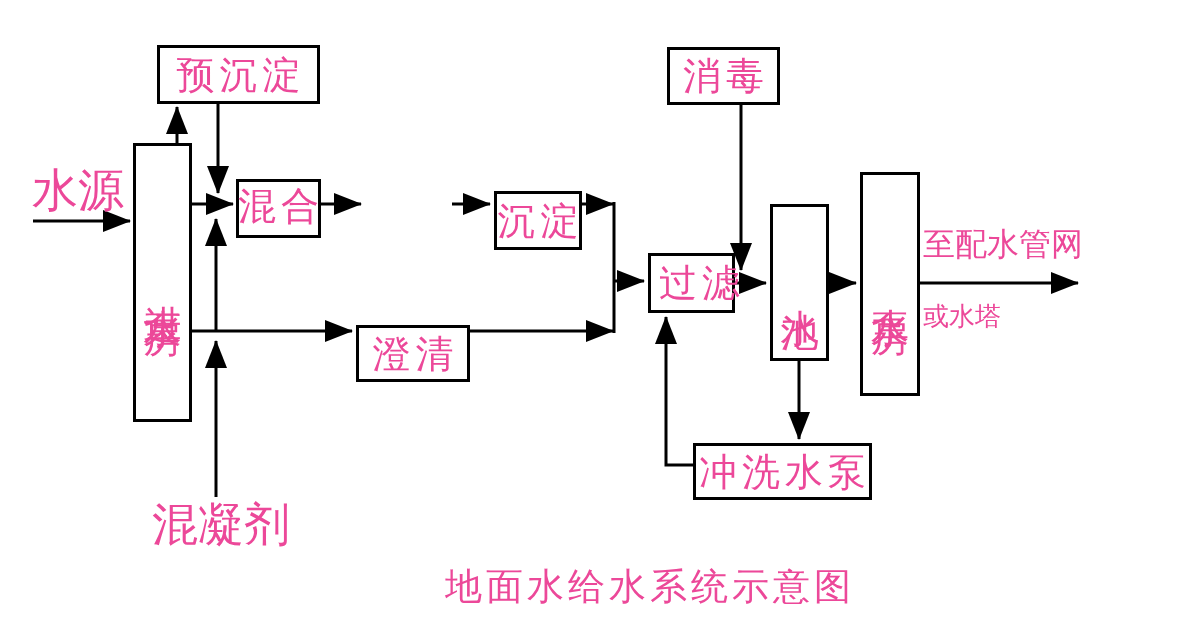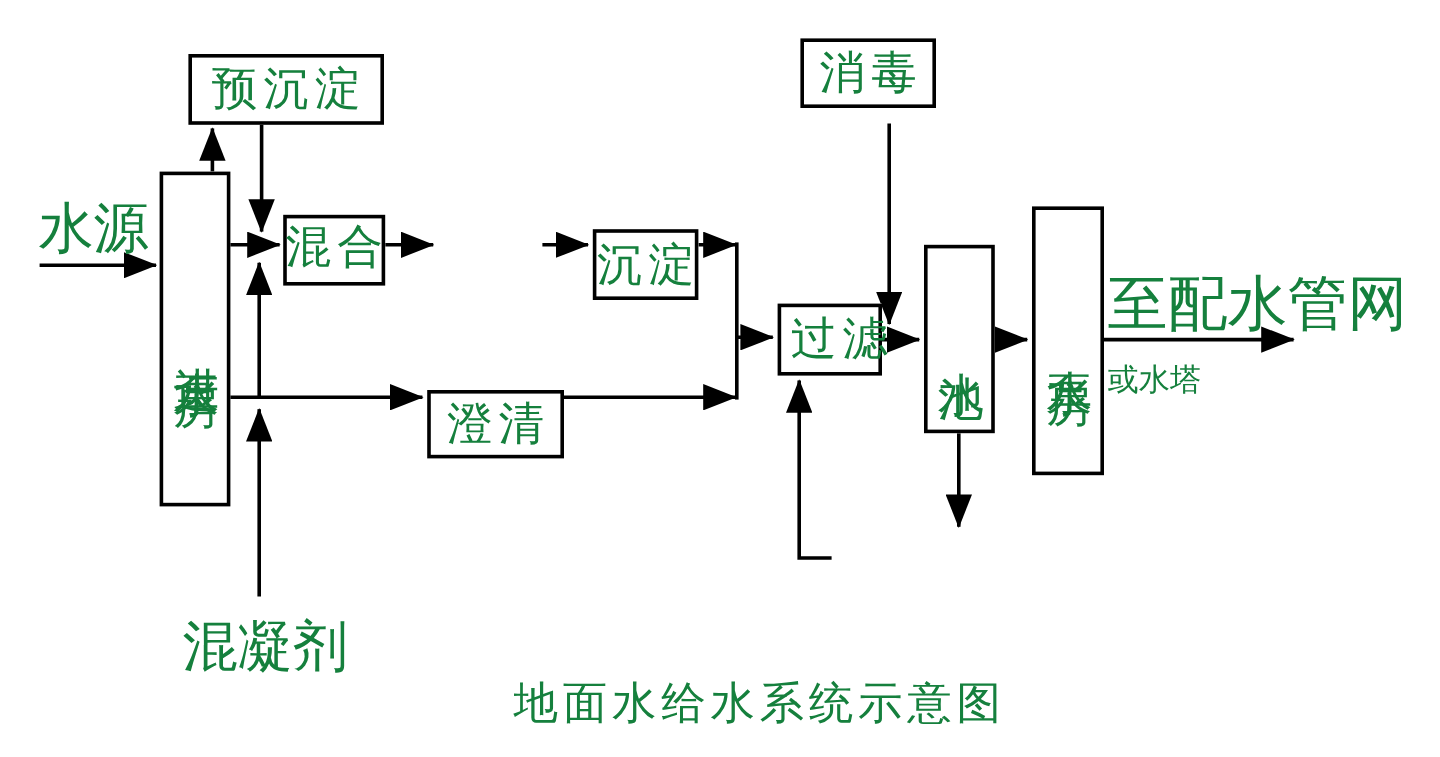--- a/index.html
+++ b/index.html
@@ -1,21 +1,21 @@
 <!DOCTYPE html>
 <html><head>
 <meta charset="utf-8">
 <style>
   html,body { margin:0; padding:0; background:#ffffff; }
   .canvas {
     position:relative;
     width:1200px; height:631px;
     background:#ffffff;
     font-family:"Liberation Serif","DejaVu Serif",serif;
-    color:#15803d;
+    color:#ec4899;
     overflow:hidden;
   }
   .wires { position:absolute; left:0; top:0; width:1200px; height:631px; }
   .box {
     position:absolute;
     box-sizing:border-box;
     border:3px solid #000;
     background:#ffffff;
     display:flex; align-items:center; justify-content:center;
     font-size:38px; line-height:1;
@@ -86,41 +86,42 @@
       <path d="M920,283 L1078,283" marker-end="url(#arr)"></path>
 
       <path d="M799,361 L799,439" marker-end="url(#arr)"></path>
 
       <path d="M693,465 L666,465 L666,317" marker-end="url(#arr)"></path>
     </g>
   </svg>
 
   <div class="box hbox" style="left:157px; top:45px;  width:163px; height:59px;">预沉淀</div>
 
-  <div class="box hbox" style="left:667px; top:32px;  width:113px; height:58px;">消毒</div>
+  <div class="box hbox" style="left:667px; top:47px;  width:113px; height:58px;">消毒</div>
 
   <div class="box vbox" style="left:133px; top:143px; width:59px;  height:279px;">进水泵房</div>
 
   <div class="box hbox" style="left:236px; top:179px; width:85px;  height:59px;font-family:Liberation Mono, monospace;">混合</div>
 
 
   <div class="box hbox" style="left:494px; top:179px; width:88px;  height:59px;margin-top:12px;">沉淀</div>
 
   <div class="box hbox" style="left:356px; top:304px; width:114px; height:57px;margin-top:21px;">澄清</div>
 
   <div class="box hbox" style="left:648px; top:253px; width:87px;  height:60px;padding-left:16px;">过滤</div>
 
   <div class="box vbox" style="left:770px; top:204px; width:59px;  height:157px;">水池</div>
 
   <div class="box vbox" style="left:860px; top:172px; width:60px;  height:224px;">水泵房</div>
 
+  <div class="box hbox" style="left:693px; top:443px; width:179px; height:57px;">冲洗水泵</div>
 
   <div class="freetext" style="left:32px;  top:168px;">水源</div>
 
-  <div class="freetext" style="left:152px; top:502px;margin-top:14px;">混凝剂</div>
+  <div class="freetext" style="left:152px; top:502px;">混凝剂</div>
 
-  <div class="freetext" style="left:923px; top:228px; font-size:50px;">至配水管网</div>
+  <div class="freetext" style="left:923px; top:228px; font-size:32px;">至配水管网</div>
 
   <div class="freetext" style="left:923px; top:304px; font-size:26px;">或水塔</div>
 
-  <div class="title" style="left:428px; top:568px;">地面水给水系统示意图</div>
+  <div class="title" style="left:445px; top:568px;">地面水给水系统示意图</div>
 
 </div>
 
 </body></html>

